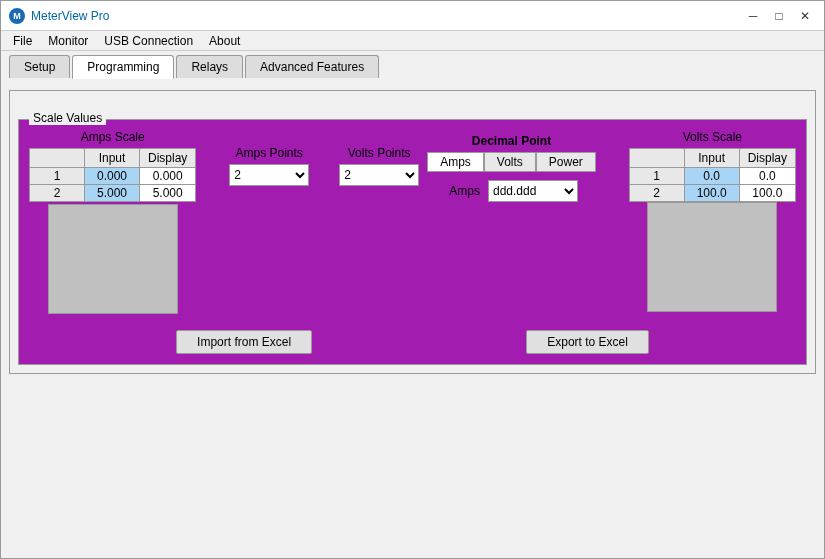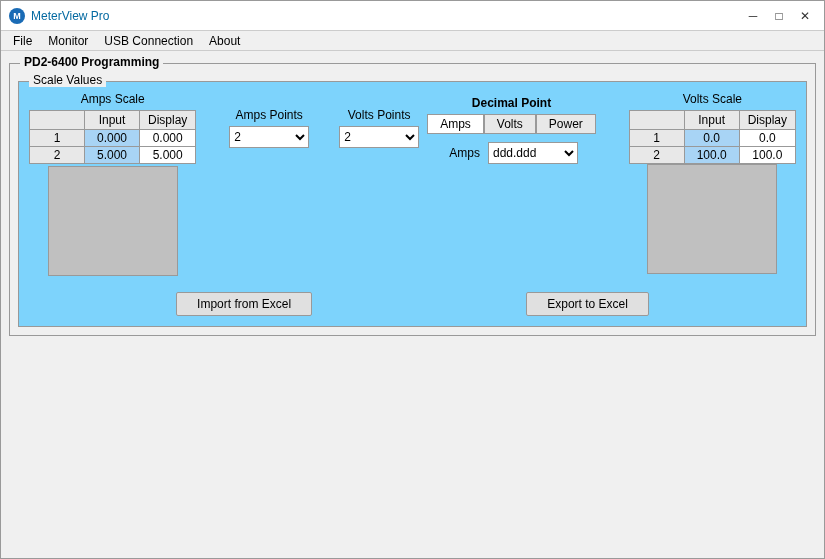--- a/index.html
+++ b/index.html
@@ -139,24 +139,24 @@
       top: -9px;
       left: 10px;
       background: #f0f0f0;
       padding: 0 4px;
       font-size: 12px;
       font-weight: bold;
     }
 
     .inner-group {
       border: 1px solid #999;
-      background: #7dd3fc;
+      background: #a21caf;
       padding: 10px;
       position: relative;
-      margin-top: 9px;
+      margin-top: 20px;
     }
 
     .inner-group-legend {
       position: absolute;
       top: -9px;
       left: 10px;
       background: #f0f0f0;
       padding: 0 4px;
       font-size: 12px;
     }
@@ -392,24 +392,37 @@
     </div>
   </div>
 
   <div class="menu-bar">
     <span class="menu-item">File</span>
     <span class="menu-item">Monitor</span>
     <span class="menu-item">USB Connection</span>
     <span class="menu-item">About</span>
   </div>
 
+  <div class="tab-bar">
+    <div class="tab">
+      <span>Setup</span>
+    </div>
+    <div class="tab active">
+      <span>Programming</span>
+    </div>
+    <div class="tab">
+      <span>Relays</span>
+    </div>
+    <div class="tab">
+      <span>Advanced Features</span>
+    </div>
+  </div>
 
   <div class="main-content">
     <div class="outer-group">
-      <span class="outer-group-legend">PD2-6400 Programming</span>
 
       <div class="inner-group">
         <span class="inner-group-legend">Scale Values</span>
 
         <div class="scale-layout">
 
           <div class="scale-section">
             <span class="section-title">Amps Scale</span>
             <table class="scale-table">
               <thead>

